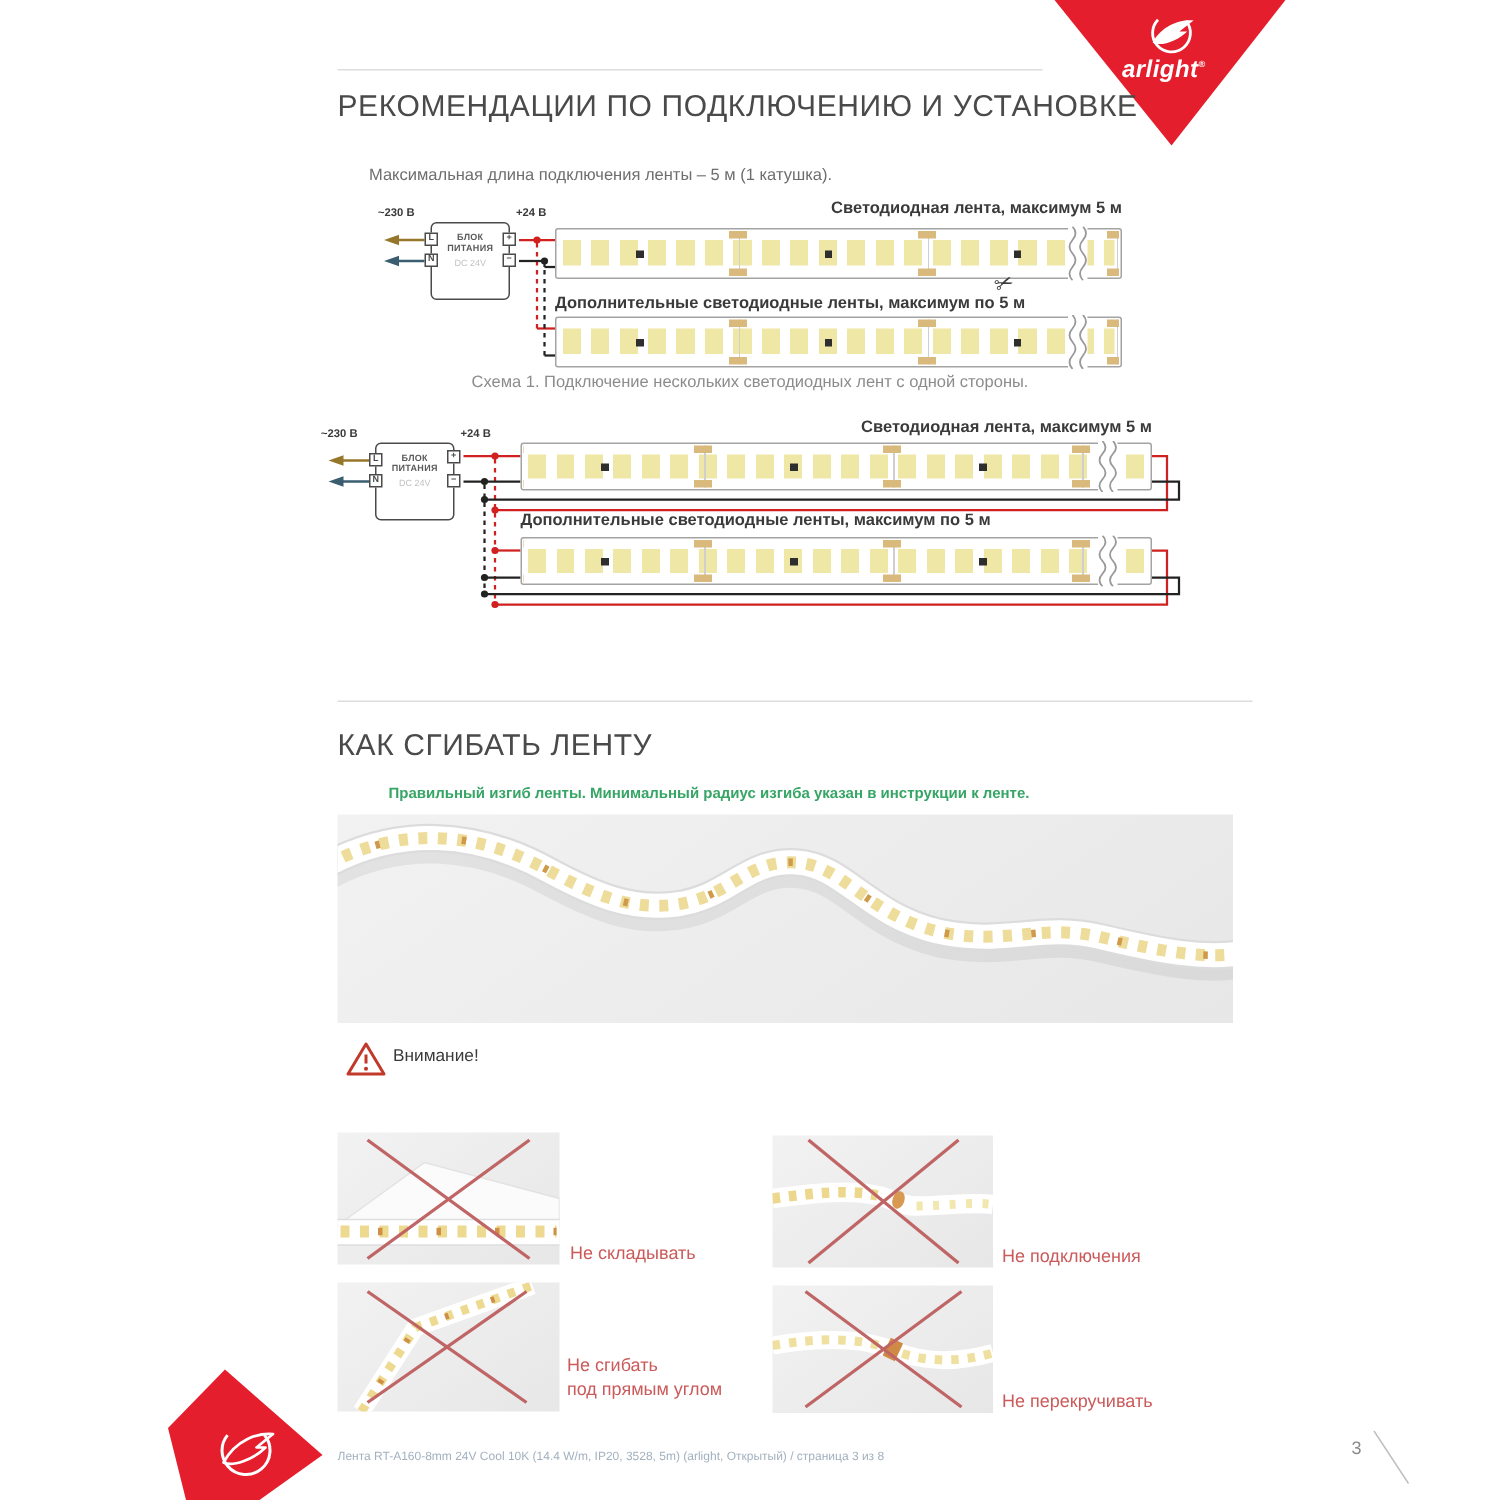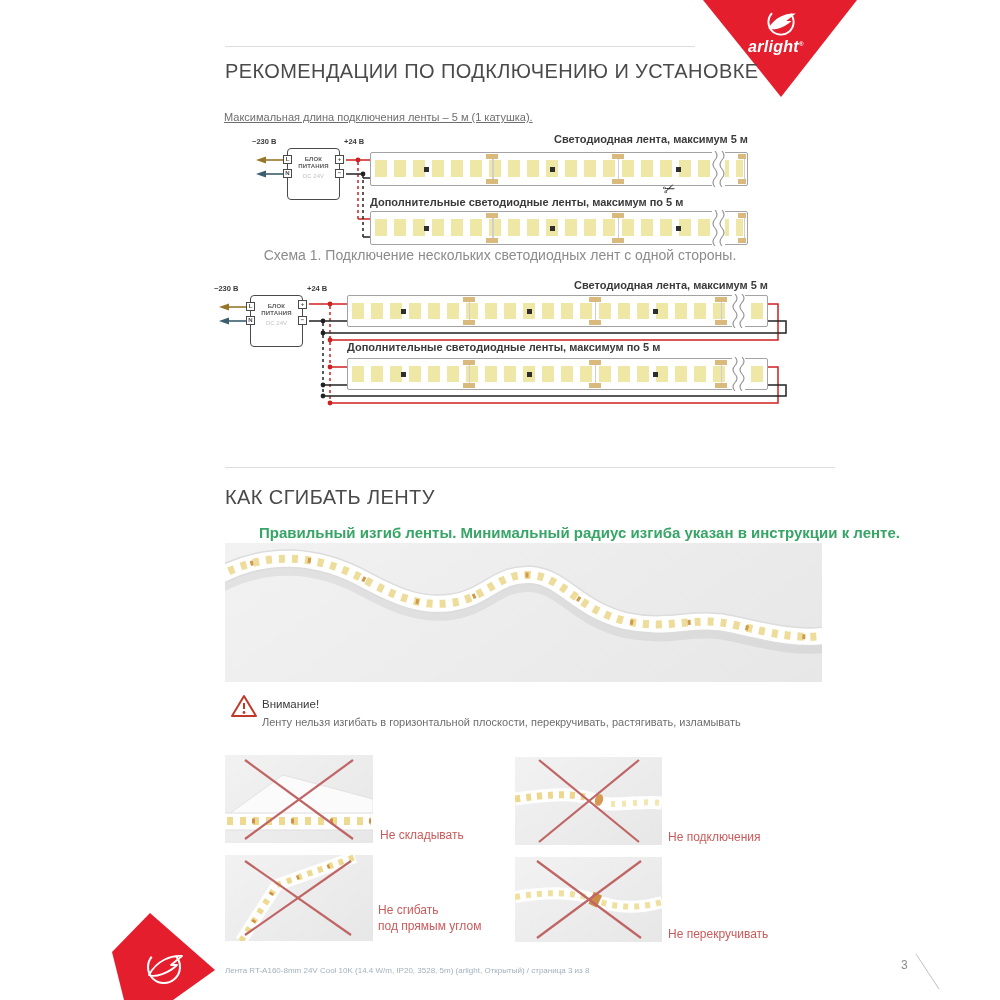--- a/index.html
+++ b/index.html
@@ -2,23 +2,23 @@
 <html><head>
 <meta charset="utf-8">
 <style>
   html,body{margin:0;padding:0;background:#fff;}
   .page{position:relative;width:1000px;height:1000px;background:#fff;overflow:hidden;
         font-family:"Liberation Sans",sans-serif;color:#444;}
   .abs{position:absolute;}
   .hline{position:absolute;height:1px;background:#ddd;}
   .h1{position:absolute;font-size:20px;letter-spacing:.4px;color:#4a4a4a;font-weight:400;}
   .body-txt{position:absolute;font-size:11px;color:#6e6e6e;}
-  .cap{position:absolute;font-size:14px;color:#8c8c8c;text-align:center;line-height:15px;}
+  .cap{position:absolute;font-size:11px;color:#8c8c8c;text-align:center;line-height:15px;}
   .dlabel{position:absolute;font-size:11px;font-weight:bold;color:#3a3a3a;white-space:nowrap;}
-  .green-note{position:absolute;font-size:15px;font-weight:bold;color:#36a566;padding-left:34px;}
+  .green-note{position:absolute;font-size:10px;font-weight:bold;color:#36a566;padding-left:34px;}
   .diagram{position:absolute;}
   .diagram svg.wires{position:absolute;left:0;top:0;}
   
   .psu{position:absolute;width:53px;height:52px;background:#fff;border:1.6px solid #4a4a4a;border-radius:4px;box-sizing:border-box;text-align:center;}
   .psu .nm{margin-top:7px;font-size:6px;font-weight:bold;color:#5a5a5a;line-height:7px;letter-spacing:.2px;}
   .psu .dc{margin-top:3px;font-size:6px;color:#c2c2c2;}
   .term{position:absolute;width:9px;height:9px;background:#fff;border:1px solid #4a4a4a;box-sizing:border-box;
         font-size:6px;line-height:7px;text-align:center;color:#4a4a4a;font-weight:bold;}
   .vlabel{position:absolute;font-size:7.5px;font-weight:bold;color:#3a3a3a;white-space:nowrap;}
   
@@ -57,21 +57,21 @@
       <polygon points="3,0 157,0 81,97" fill="#e41e2d"></polygon>
     </svg>
     <svg class="abs" style="left:60px;top:5px;" width="42" height="34" viewBox="0 0 40 32">
       <circle cx="20" cy="16" r="12" fill="none" stroke="#fff" stroke-width="1.8" stroke-dasharray="55 21" transform="rotate(-40 20 16)"></circle>
       <path d="M8,22 C14,11 26,7 34,8 L25,15 L30,15 C24,21 13,25 8,22 Z" fill="#fff"></path>
     </svg>
     <span class="brand-word" style="left:48px;top:38px;"><span>arlight</span><sup>®</sup></span>
   </div>
 
   <div class="h1" style="left:225px;top:60px;">РЕКОМЕНДАЦИИ ПО ПОДКЛЮЧЕНИЮ И УСТАНОВКЕ</div>
-  <div class="body-txt" style="left:224px;top:111px;text-decoration:underline;">Максимальная длина подключения ленты – 5 м (1 катушка).</div>
+  <div class="body-txt" style="left:246px;top:111px;">Максимальная длина подключения ленты – 5 м (1 катушка).</div>
 
   <div class="diagram" style="left:200px;top:130px;width:600px;height:130px;">
     <svg class="wires" width="600" height="130">
 
       <line x1="64" y1="30" x2="86" y2="30" stroke="#96762a" stroke-width="1.6"></line>
       <polygon points="56,30 66,26.5 66,33.5" fill="#96762a"></polygon>
       <line x1="64" y1="44" x2="86" y2="44" stroke="#3b5d70" stroke-width="1.6"></line>
       <polygon points="56,44 66,40.5 66,47.5" fill="#3b5d70"></polygon>
 
       <line x1="146" y1="30" x2="170" y2="30" stroke="#d02020" stroke-width="1.5"></line>
@@ -191,21 +191,20 @@
       <path d="M-8,34 C40,8 92,10 142,38 C172,54 196,64 226,60 C262,55 272,30 306,32 C338,34 352,66 400,78 C446,88 468,72 510,82 C548,91 578,97 605,92" fill="none" stroke="#cf9a4a" stroke-width="5" stroke-dasharray="3 55" stroke-dashoffset="22"></path>
     </svg>
   </div>
 
   <svg class="abs" style="left:230px;top:693px;" width="28" height="26" viewBox="0 0 28 26">
     <path d="M14,3 L26,23 L2,23 Z" fill="none" stroke="#c0392b" stroke-width="2" stroke-linejoin="round"></path>
     <line x1="14" y1="10" x2="14" y2="16" stroke="#c0392b" stroke-width="2"></line>
     <circle cx="14" cy="19.5" r="1.4" fill="#c0392b"></circle>
   </svg>
   <div class="warn-title" style="left:262px;top:698px;">Внимание!</div>
-  <div class="body-txt" style="left:262px;top:716px;">Ленту нельзя изгибать в горизонтальной плоскости, перекручивать, растягивать, изламывать</div>
 
   <div class="photo" style="left:225px;top:755px;width:148px;height:88px;">
     <svg width="148" height="88" viewBox="0 0 148 88">
       <polygon points="0,62 58,20 148,44 148,62" fill="#fbfbfb" stroke="#e2e2e2" stroke-width="1"></polygon>
       <rect x="-2" y="58" width="152" height="17" fill="#ffffff" stroke="#dedede"></rect>
       <line x1="2" y1="66" x2="146" y2="66" stroke="#edd98f" stroke-width="8" stroke-dasharray="6 7"></line>
       <line x1="2" y1="66" x2="146" y2="66" stroke="#cf9045" stroke-width="5" stroke-dasharray="3 36" stroke-dashoffset="14"></line>
       <line x1="20" y1="5" x2="128" y2="84" stroke="#c06565" stroke-width="2.2"></line>
       <line x1="128" y1="5" x2="20" y2="84" stroke="#c06565" stroke-width="2.2"></line>
     </svg>

